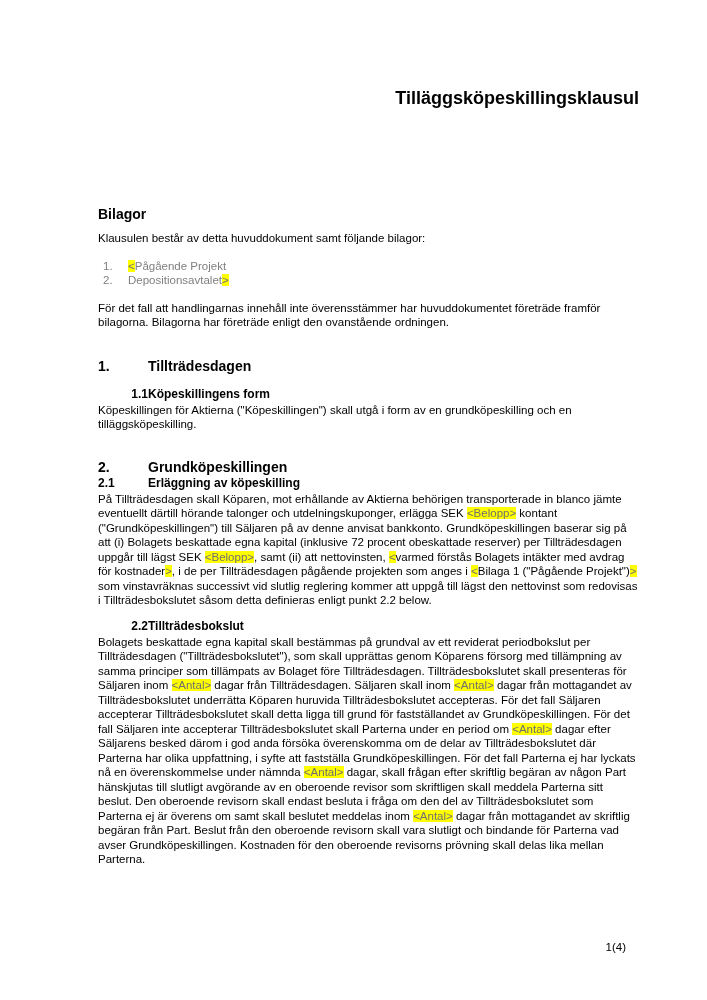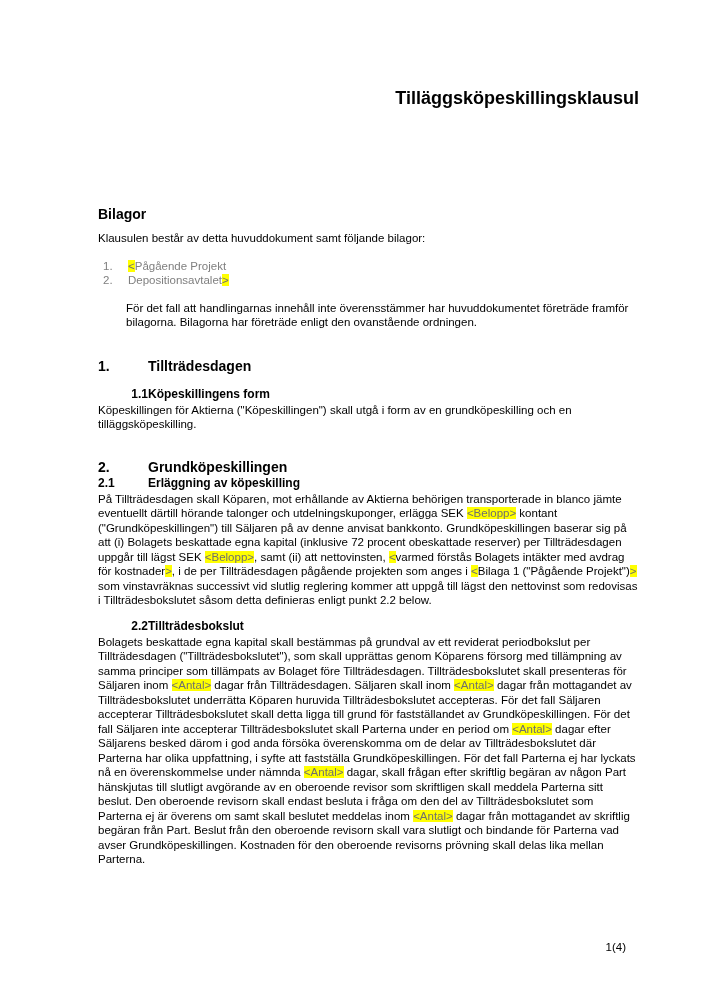--- a/index.html
+++ b/index.html
@@ -49,21 +49,20 @@
     display: flex;
   }
   .att-num {
     width: 30px;
     padding-left: 5px;
     box-sizing: border-box;
     color: #7f7f7f;
   }
   .precedence {
     margin-top: 13px;
-    margin-left: 28px;
   }
   .sec-heading {
     display: flex;
     font-size: 14px;
     line-height: 17px;
     font-weight: bold;
   }
   .sub-heading {
     display: flex;
     font-size: 12px;

